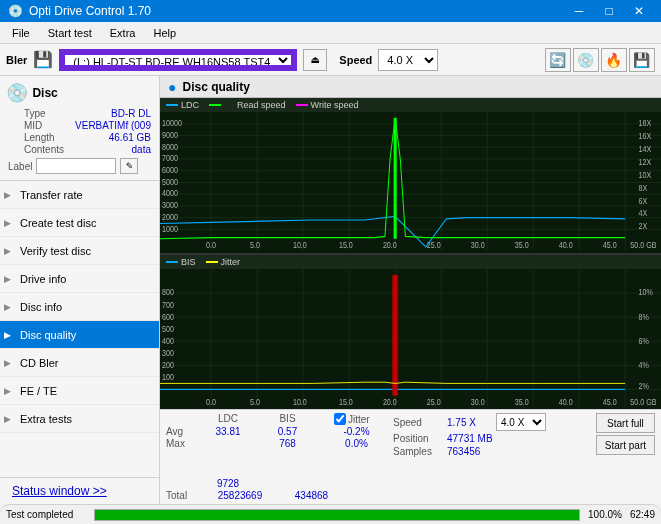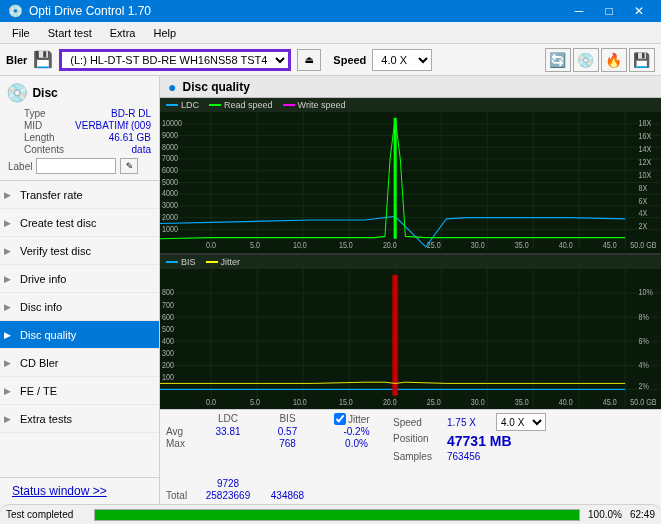--- a/index.html
+++ b/index.html
@@ -11,21 +11,21 @@
     .title-bar-controls { display: flex; gap: 2px; }
     .title-btn { width: 28px; height: 20px; border: none; background: transparent; color: white; cursor: pointer; font-size: 12px; display: flex; align-items: center; justify-content: center; }
 
     
     .menu-bar { background: #f0f0f0; height: 22px; display: flex; align-items: center; padding: 0 4px; border-bottom: 1px solid #d0d0d0; gap: 2px; }
     .menu-item { padding: 2px 8px; cursor: pointer; font-size: 11px; color: #000; }
 
     
     .drive-bar { background: #f5f5f5; height: 32px; display: flex; align-items: center; padding: 0 6px; border-bottom: 1px solid #d0d0d0; gap: 6px; }
     .drive-label { font-size: 11px; font-weight: bold; color: #000; }
-    .drive-select { height: 22px; font-size: 11px; border: 3px solid #6d28d9; background: white; padding: 0 4px; min-width: 180px; }
+    .drive-select { height: 22px; font-size: 11px; border: 6px solid #6d28d9; background: white; padding: 0 4px; min-width: 180px; }
     .drive-btn { width: 24px; height: 22px; border: 1px solid #aaa; background: #f5f5f5; cursor: pointer; display: flex; align-items: center; justify-content: center; font-size: 10px; }
     .speed-label { font-size: 11px; font-weight: bold; margin-left: 6px; }
     .speed-select { height: 22px; font-size: 11px; border: 1px solid #aaa; background: white; padding: 0 4px; width: 60px; }
     .drive-icon-btns { display: flex; gap: 2px; margin-left: auto; }
     .drive-icon-btn { width: 26px; height: 24px; border: 1px solid #aaa; background: #f5f5f5; cursor: pointer; display: flex; align-items: center; justify-content: center; font-size: 14px; }
 
     
     .main { display: flex; height: calc(524px - 22px - 22px - 32px - 20px); }
 
     
@@ -194,21 +194,21 @@
 
     <div class="charts">
 
       <div style="flex:1; position:relative; background:#0a1a0a; border-bottom:2px solid #333;">
 
         <div style="display:flex; align-items:center; gap:10px; padding:2px 6px; background:#1a2a1a; font-size:9px; color:#ccc;">
           <div style="display:flex;align-items:center;gap:3px;">
             <div style="width:12px;height:2px;background:#00aaff;"></div>
             <span>LDC</span>
           </div>
-          <div style="display:flex;align-items:center;gap:3px;">
+          <div style="display:flex;align-items:center;gap:16px;">
             <div style="width:12px;height:2px;background:#00ff00;"></div>
             <span>Read speed</span>
           </div>
           <div style="display:flex;align-items:center;gap:3px;">
             <div style="width:12px;height:2px;background:#ff00ff;"></div>
             <span>Write speed</span>
           </div>
         </div>
 
         <svg width="100%" height="calc(100% - 16px)" viewBox="0 0 490 118" preserveAspectRatio="none" style="display:block;">
@@ -367,45 +367,49 @@
             <div style="width:15px;"></div>
             <div style="width:45px; text-align:center; font-size:10px; color:#0000cc;">-0.2%</div>
           </div>
           <div style="display:flex; gap:2px;">
             <div style="width:30px; font-size:10px; color:#555;">Max</div>
             <div style="width:60px; text-align:center; font-size:10px; color:#0000cc;margin-top:40px;">9728</div>
             <div style="width:55px; text-align:center; font-size:10px; color:#0000cc;">768</div>
             <div style="width:15px;"></div>
             <div style="width:45px; text-align:center; font-size:10px; color:#0000cc;">0.0%</div>
           </div>
-          <div style="display:flex; gap:2px;">
+          <div style="display:flex; gap:14px;">
             <div style="width:30px; font-size:10px; color:#555;">Total</div>
             <div style="width:60px; text-align:center; font-size:10px; color:#0000cc;">25823669</div>
             <div style="width:55px; text-align:center; font-size:10px; color:#0000cc;">434868</div>
           </div>
         </div>
 
         <div style="display:flex; flex-direction:column; gap:2px; margin-left:10px;">
           <div style="display:flex; gap:4px; align-items:center;">
             <span style="font-size:10px; color:#555; min-width:50px;">Speed</span>
             <span style="font-size:10px; color:#0000cc; min-width:45px;">1.75 X</span>
             <select class="speed-select-small">
               <option>4.0 X</option>
             </select>
           </div>
           <div style="display:flex; gap:4px;">
             <span style="font-size:10px; color:#555; min-width:50px;">Position</span>
-            <span style="font-size:14px; color:#0000cc;font-weight:bold;">47731 MB</span>
+            <span style="font-size:10px; color:#0000cc;">47731 MB</span>
           </div>
           <div style="display:flex; gap:4px;">
             <span style="font-size:10px; color:#555; min-width:50px;">Samples</span>
             <span style="font-size:10px; color:#0000cc;">763456</span>
           </div>
         </div>
 
+        <div class="start-btns" style="margin-left:auto;">
+          <button class="start-btn">Start full</button>
+          <button class="start-btn">Start part</button>
+        </div>
       </div>
     </div>
 
   </div>
 </div>
 
 <div class="status-bar">
   <span class="status-text">Test completed</span>
   <div class="progress-bar-container">
     <div class="progress-bar-fill" style="width:100%;"></div>

